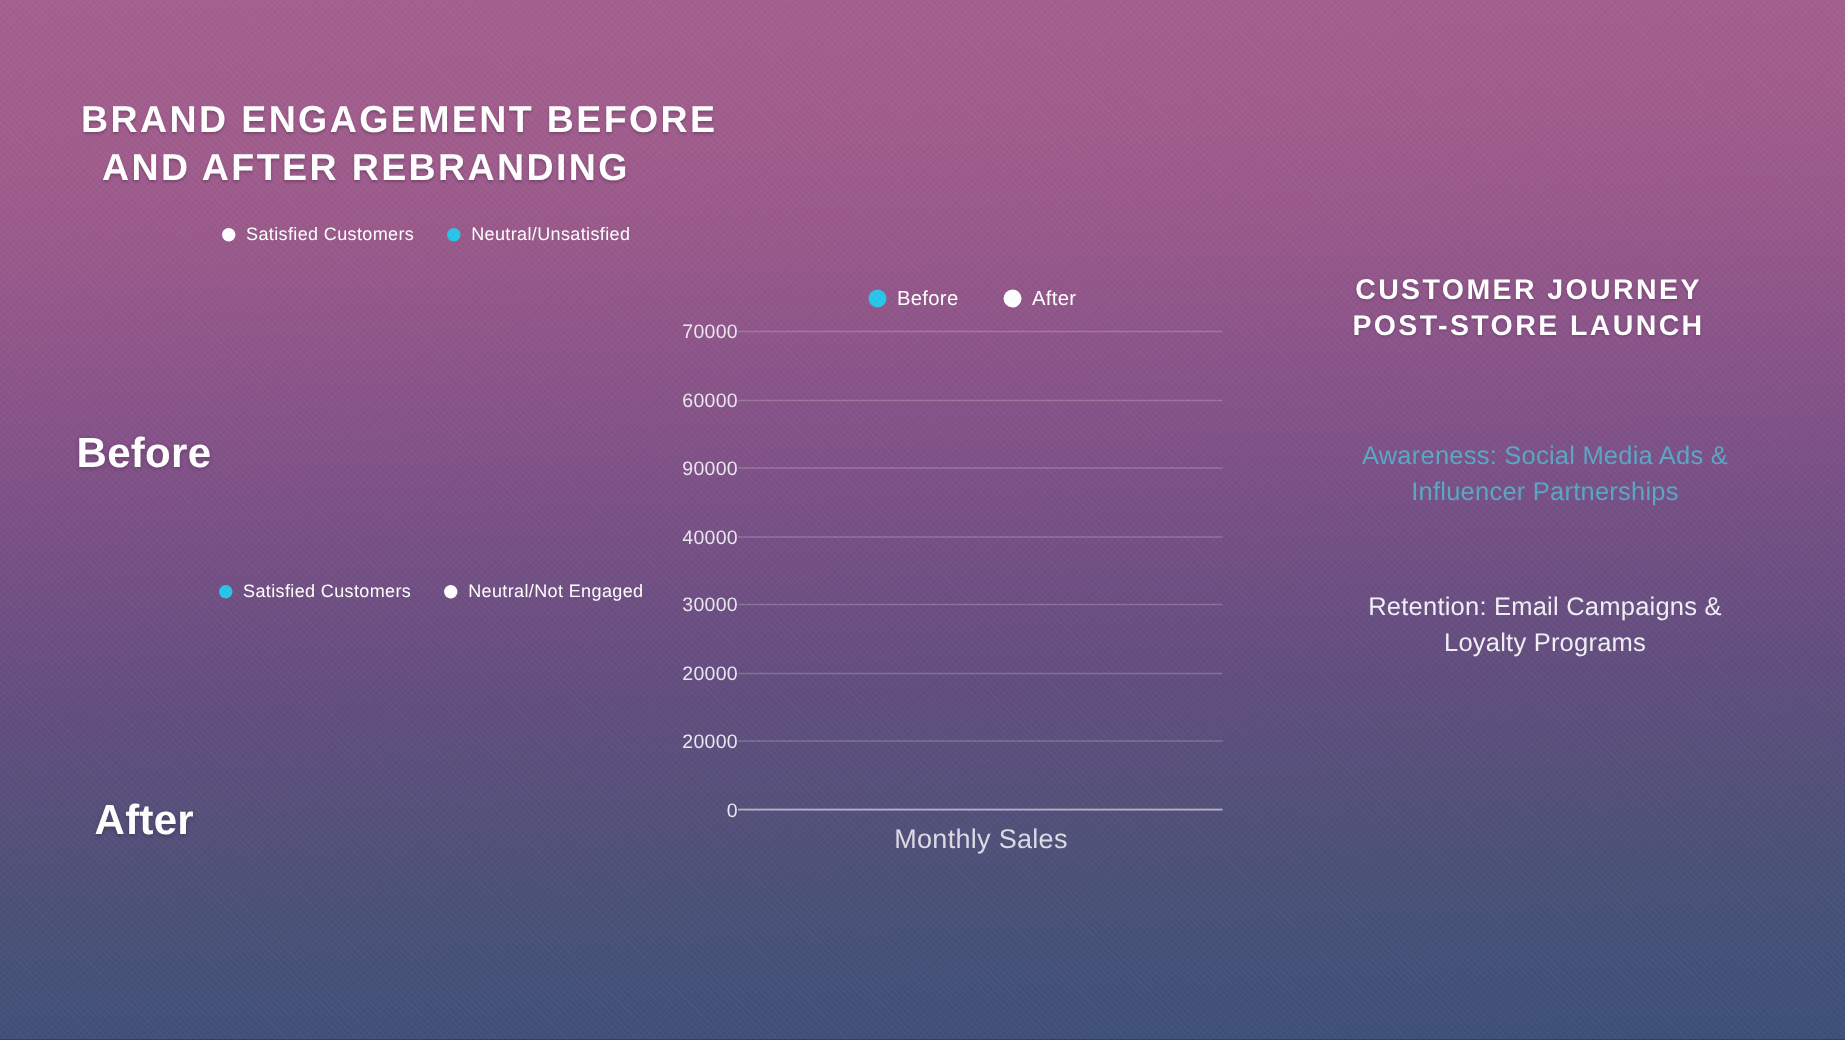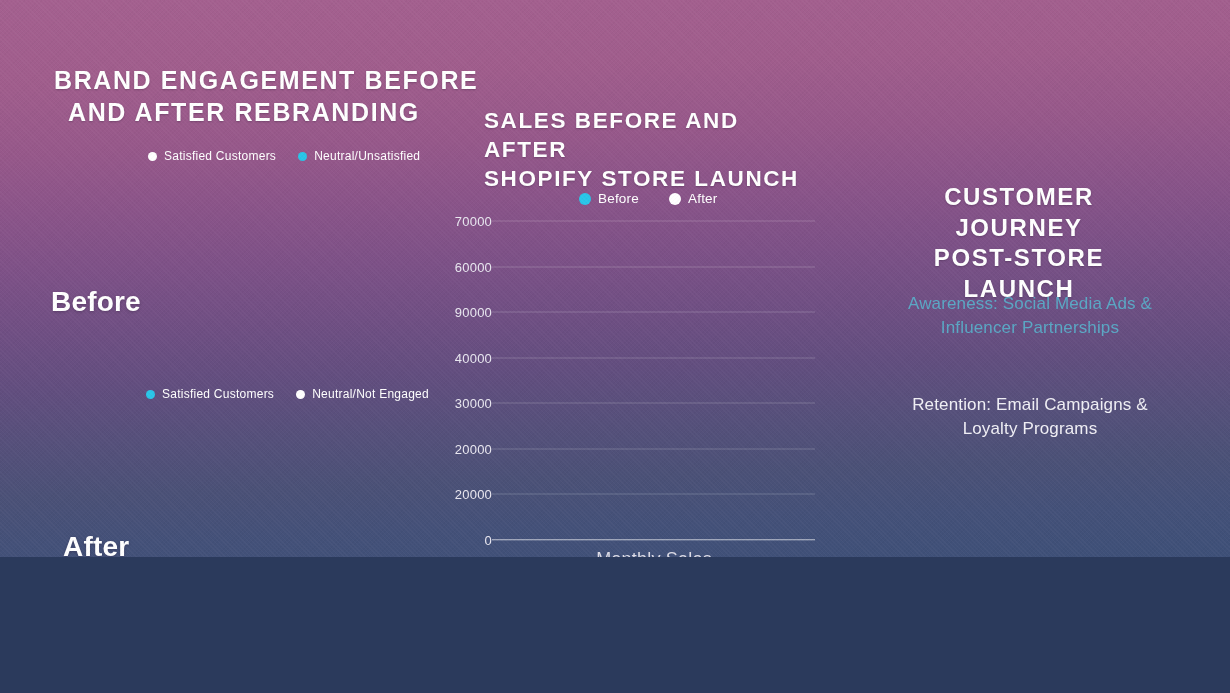--- a/index.html
+++ b/index.html
@@ -3,21 +3,21 @@
 <meta charset="utf-8">
 <style>
   html, body {
     margin: 0;
     padding: 0;
     background: #2b3a5c;
   }
   .slide {
     position: relative;
     width: 1230px;
-    height: 557px;
+    height: 693px;
     overflow: hidden;
     font-family: "Liberation Sans", sans-serif;
     background: linear-gradient(178deg,
         #a4608f 0%,
         #a05d8c 14%,
         #96588a 26%,
         #8a5489 36%,
         #7d5187 46%,
         #6f4f83 56%,
         #624e7f 65%,
@@ -152,21 +152,21 @@
     text-align: center;
     color: #dcdbe6;
     font-size: 18px;
     letter-spacing: .2px;
   }
 
   
   #right-title {
     left: 884px; top: 182px;
     width: 270px;
-    font-size: 24px;
+    font-size: 19px;
     text-align: center;
   }
   .journey {
     position: absolute;
     left: 900px;
     top: 292px;
     width: 260px;
   }
   .journey-step {
     text-align: center;
@@ -207,24 +207,20 @@
       <span class="lab">Satisfied Customers</span>
     </div>
     <div class="item">
       <span class="dot" style="background:#ffffff"></span>
       <span class="lab">Neutral/Not Engaged</span>
     </div>
   </div>
 
   <div class="big-label" id="label-after">After</div>
 
-  <div class="panel-title" id="mid-title">
-    <span>SALES BEFORE AND AFTER</span><br>
-    <span>SHOPIFY STORE LAUNCH</span>
-  </div>
 
   <div class="legend" id="legend-sales">
     <div class="item">
       <span class="dot" style="background:#29c5e8"></span>
       <span class="lab">Before</span>
     </div>
     <div class="item">
       <span class="dot" style="background:#ffffff"></span>
       <span class="lab">After</span>
     </div>

